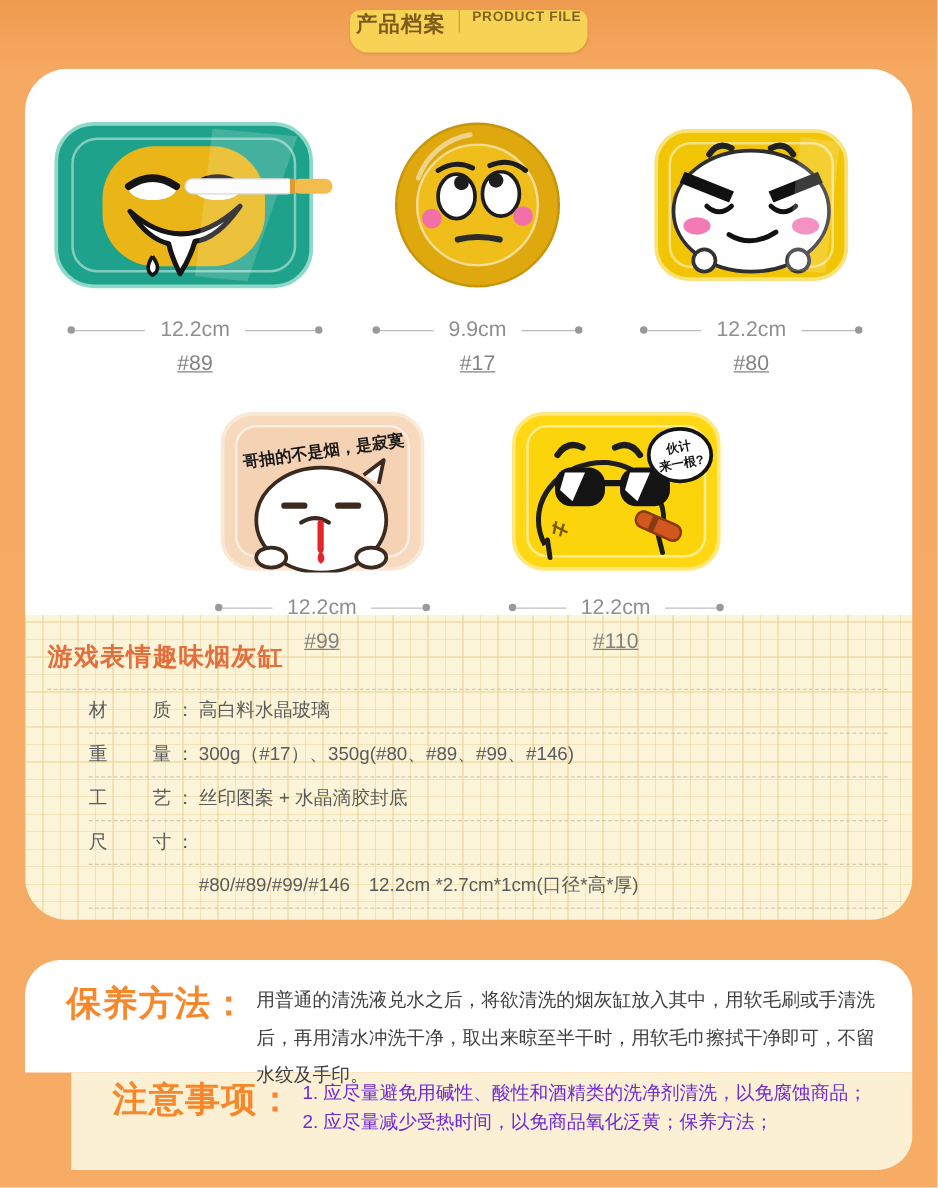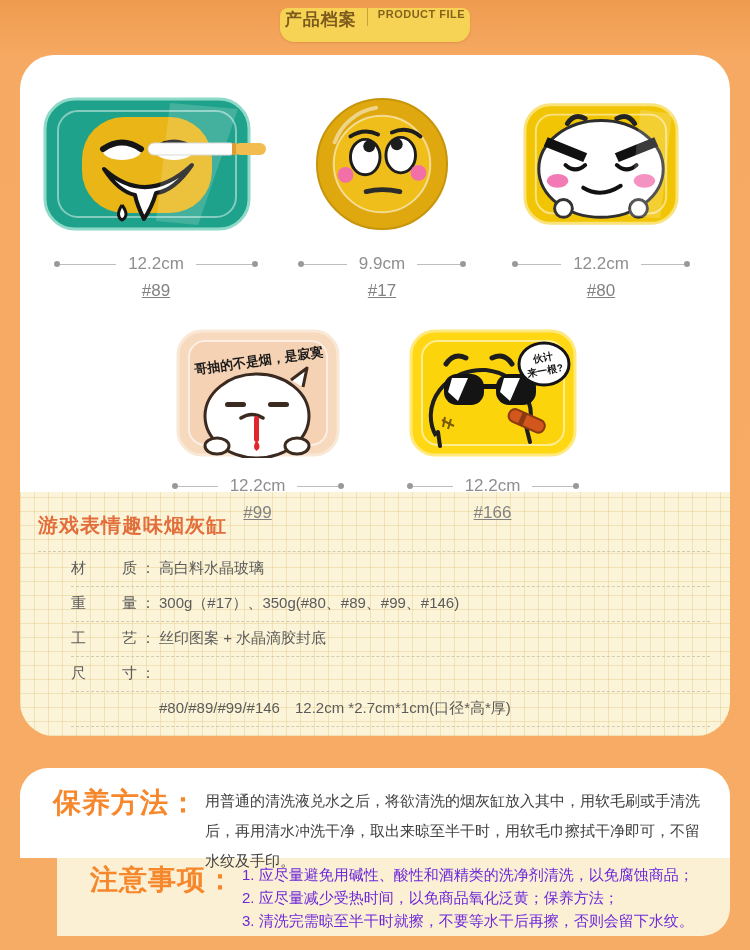--- a/index.html
+++ b/index.html
@@ -235,21 +235,21 @@
               </g>
             </svg>
           </div>
           <div class="dim w175">
             <i class="dot"></i>
               <i class="dline"></i>
             <span class="dtext">12.2cm</span>
             <i class="dline"></i>
               <i class="dot"></i>
           </div>
-          <div class="pcode">#166</div>
+          <div class="pcode">#110</div>
         </div>
       </div>
     </div>
 
     <div class="cream grid-cream specs">
       <div class="spec-title">游戏表情趣味烟灰缸</div>
 
       <div class="spec-row">
         <span class="spec-label">材质</span>
         <span class="spec-colon">：</span>
@@ -280,18 +280,17 @@
   <div class="card card2">
     <div class="card-white care-white">
       <div class="big-label">保养方法：</div>
       <div class="care-text">用普通的清洗液兑水之后，将欲清洗的烟灰缸放入其中，用软毛刷或手清洗后，再用清水冲洗干净，取出来晾至半干时，用软毛巾擦拭干净即可，不留水纹及手印。</div>
     </div>
     <div class="notice-cream">
       <div class="big-label">注意事项：</div>
       <div class="notice-list">
         <div class="notice-item">1. 应尽量避免用碱性、酸性和酒精类的洗净剂清洗，以免腐蚀商品；</div>
         <div class="notice-item">2. 应尽量减少受热时间，以免商品氧化泛黄；保养方法；</div>
-        <div class="notice-item">3. 清洗完需晾至半干时就擦，不要等水干后再擦，否则会留下水纹。</div>
       </div>
     </div>
   </div>
 
 </div>
 
 </body></html>

